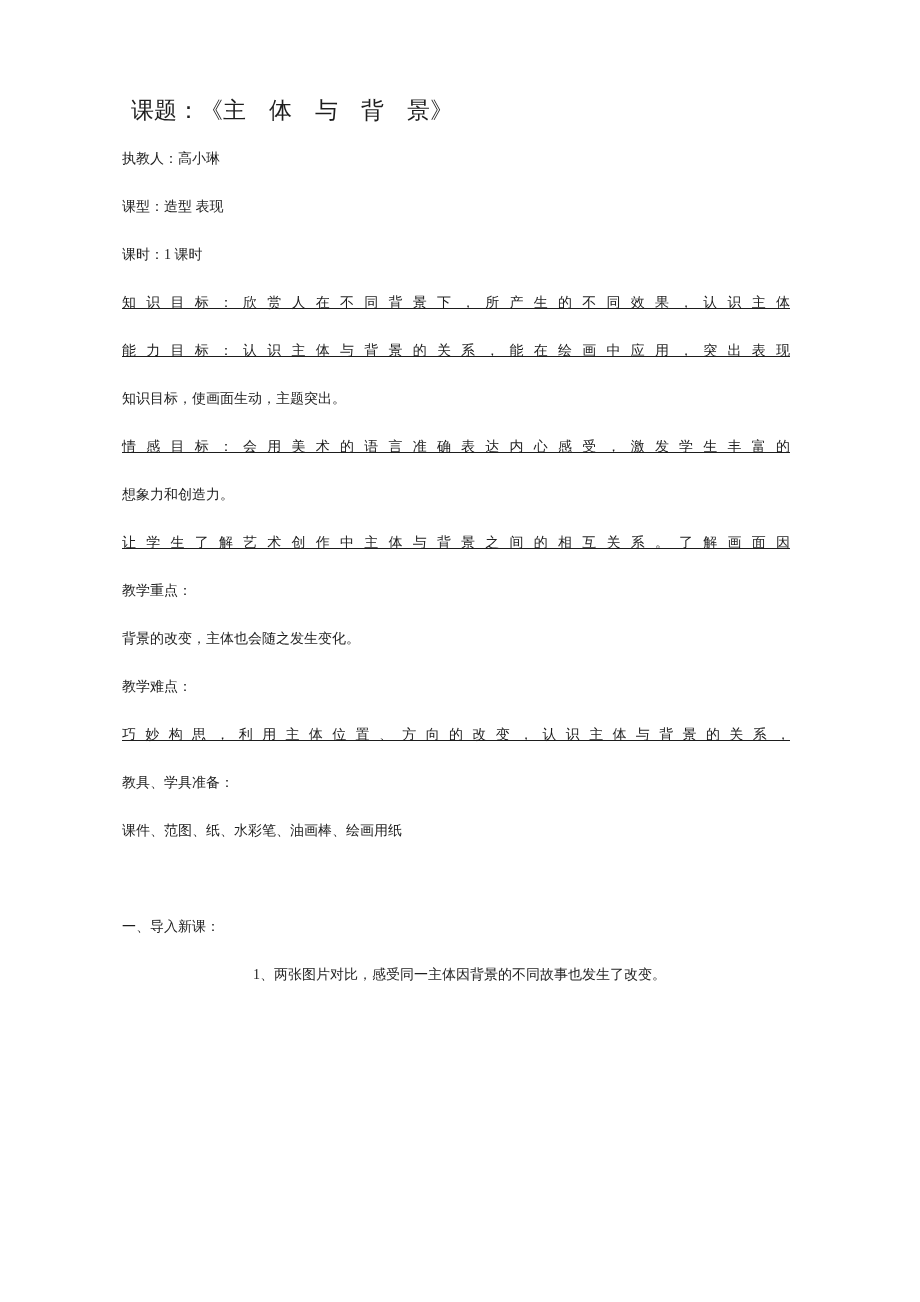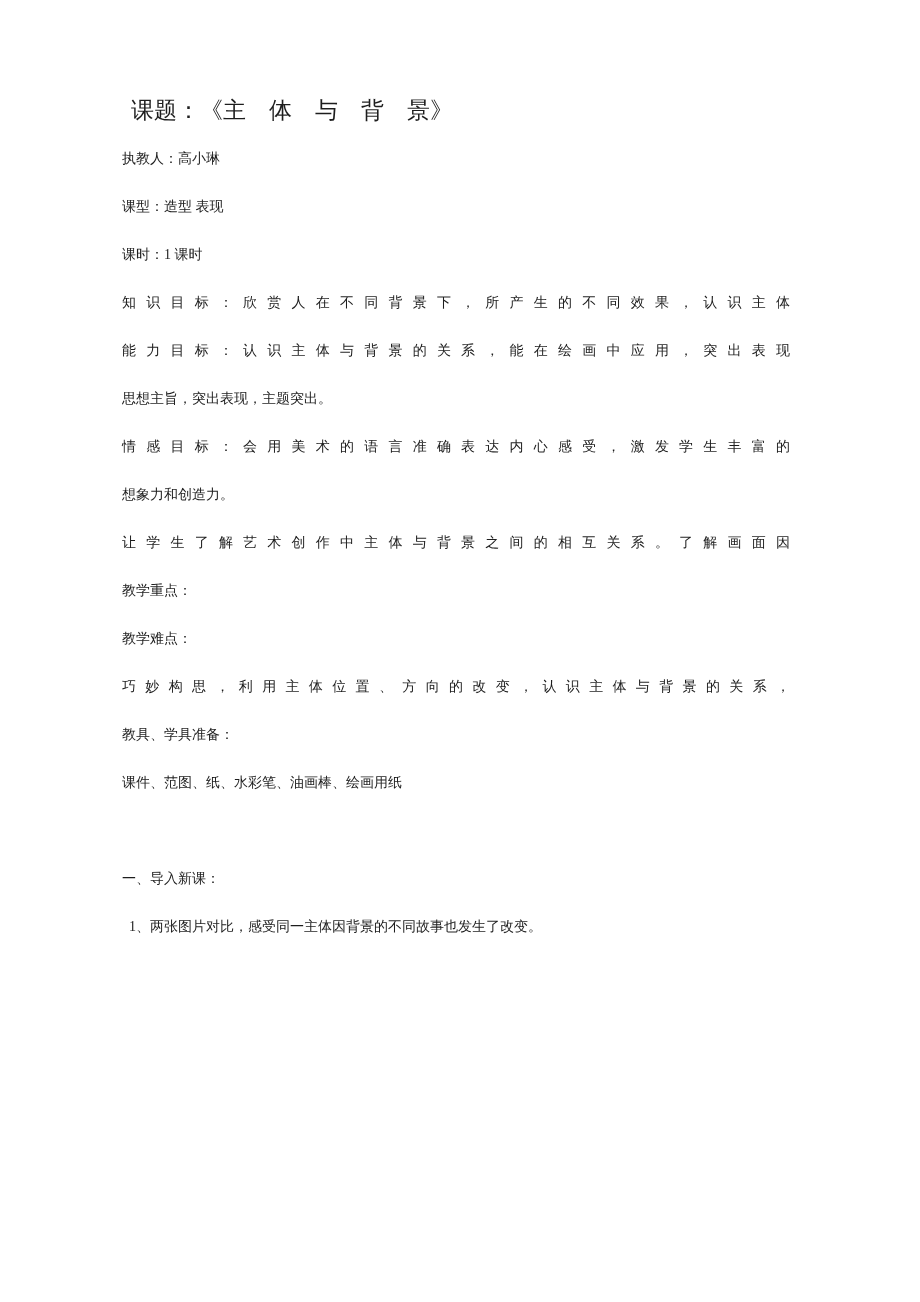--- a/index.html
+++ b/index.html
@@ -24,27 +24,29 @@
   .ln {
     height: 48px;
     line-height: 48px;
     font-size: 14px;
     white-space: nowrap;
   }
   .ln.fill {
     white-space: normal;
     text-align: justify;
     text-align-last: justify;
+    text-decoration: underline;
   }
   .ln.title {
     font-size: 23px;
     padding-left: 9px;
   }
   .ln.indent {
     padding-left: 7px;
+    text-align: center;
   }
   .b {
     font-weight: 400;
   }
 </style>
 </head>
 <body>
 
 <div class="doc">
 
@@ -55,30 +57,31 @@
   <div class="ln"><span class="b">课型：</span><span>造型 表现</span></div>
 
   <div class="ln"><span class="b">课时：</span><span>1 课时</span></div>
 
 
   <div class="ln fill"><span class="b"></span><span>知识目标：欣赏人在不同背景下，所产生的不同效果，认识主体</span></div>
 
 
   <div class="ln fill"><span class="b"></span><span>能力目标：认识主体与背景的关系，能在绘画中应用，突出表现</span></div>
 
-  <div class="ln"><span class="b"></span><span>思想主旨，突出表现，主题突出。</span></div>
+  <div class="ln"><span class="b"></span><span>知识目标，使画面生动，主题突出。</span></div>
 
   <div class="ln fill"><span class="b"></span><span>情感目标：会用美术的语言准确表达内心感受，激发学生丰富的</span></div>
 
   <div class="ln"><span class="b"></span><span>想象力和创造力。</span></div>
 
   <div class="ln fill"><span class="b"></span><span>让学生了解艺术创作中主体与背景之间的相互关系。了解画面因</span></div>
 
   <div class="ln"><span class="b">教学重点：</span><span></span></div>
 
+  <div class="ln"><span class="b"></span><span>背景的改变，主体也会随之发生变化。</span></div>
 
   <div class="ln"><span class="b">教学难点：</span><span></span></div>
 
   <div class="ln fill"><span class="b"></span><span>巧妙构思，利用主体位置、方向的改变，认识主体与背景的关系，</span></div>
 
 
   <div class="ln"><span class="b">教具、学具准备：</span><span></span></div>
 
   <div class="ln"><span class="b"></span><span>课件、范图、纸、水彩笔、油画棒、绘画用纸</span></div>
 

